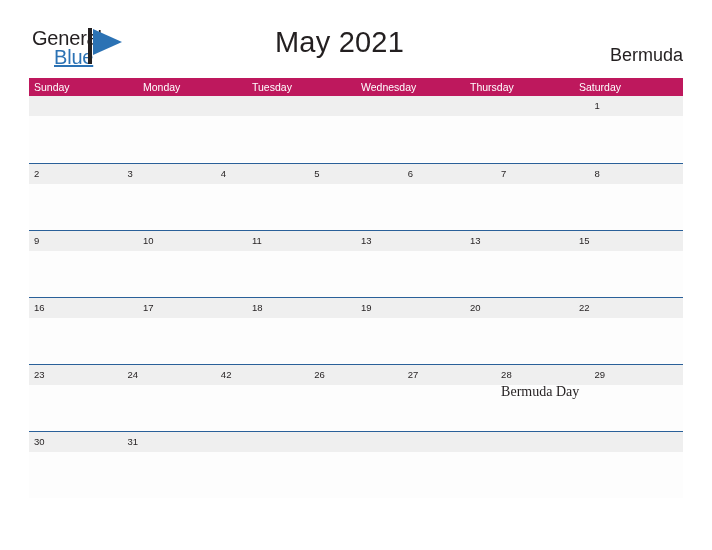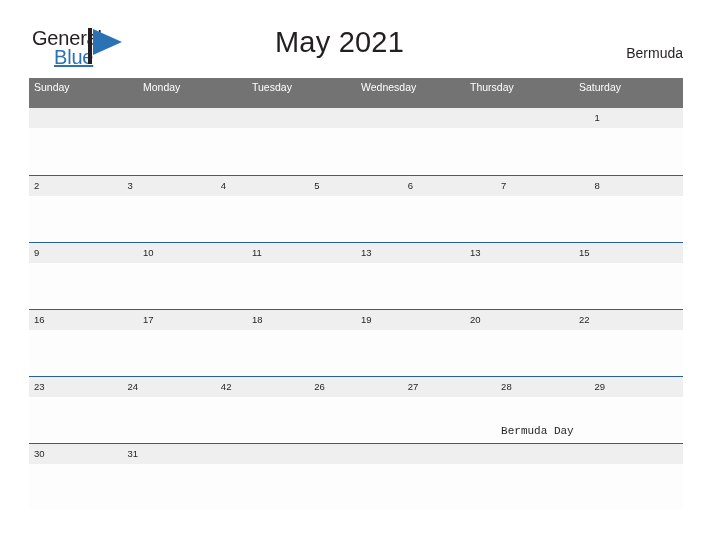--- a/index.html
+++ b/index.html
@@ -73,37 +73,37 @@
     color: #231f20;
     font-family: "Liberation Sans", sans-serif;
     font-weight: normal;
     letter-spacing: 0.2px;
     margin-left: 44px;
   }
   .cal-country {
     position: absolute;
     right: 29px;
     top: 45px;
-    font-size: 14px;
+    font-size: 18px;
     color: #231f20;
     font-family: "Liberation Sans", sans-serif;
   }
 
   
   .calendar {
     position: absolute;
     left: 29px;
     top: 78px;
     width: 654px;
   }
   .weekday-row {
     display: flex;
     width: 100%;
-    height: 30px;
-    background: #737373;
+    height: 18px;
+    background: #be185d;
   }
   .weekday-cell {
     flex: 1 1 0;
     color: #ffffff;
     font-size: 10.5px;
     line-height: 18px;
     padding-left: 5px;
     box-sizing: border-box;
     font-family: "Liberation Sans", sans-serif;
     white-space: nowrap;
@@ -136,28 +136,27 @@
     flex: 1 1 0;
     font-size: 9.5px;
     color: #231f20;
     line-height: 20px;
     padding-left: 5px;
     box-sizing: border-box;
     font-family: "Liberation Sans", sans-serif;
   }
   .day-evt-cell {
     flex: 1 1 0;
-    font-size: 11px;
+    font-size: 14px;
     color: #231f20;
     padding-left: 5px;
     padding-top: 1px;
     box-sizing: border-box;
-    font-family: Liberation Mono, monospace;
+    font-family: Liberation Serif, serif;
     line-height: 11px;
-    margin-top: 28px;
   }
 </style>
 </head>
 <body>
 
 <div class="page">
 
   <div class="top-bar">
 
     <div class="logo">

